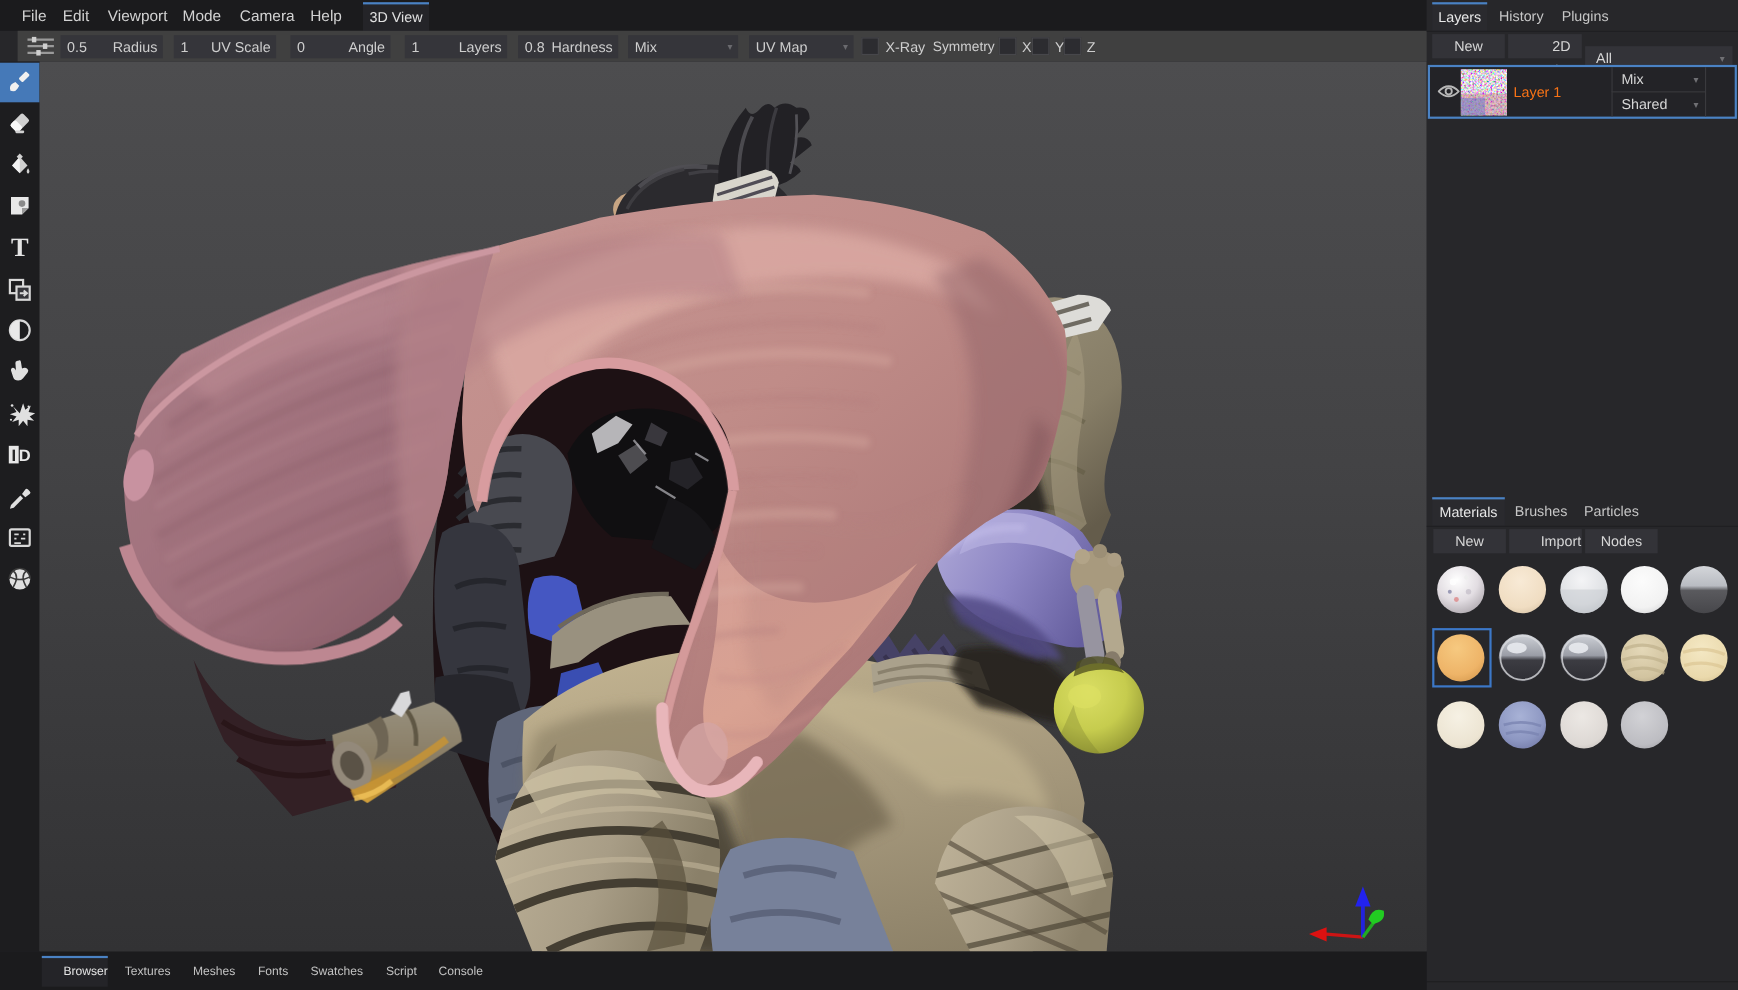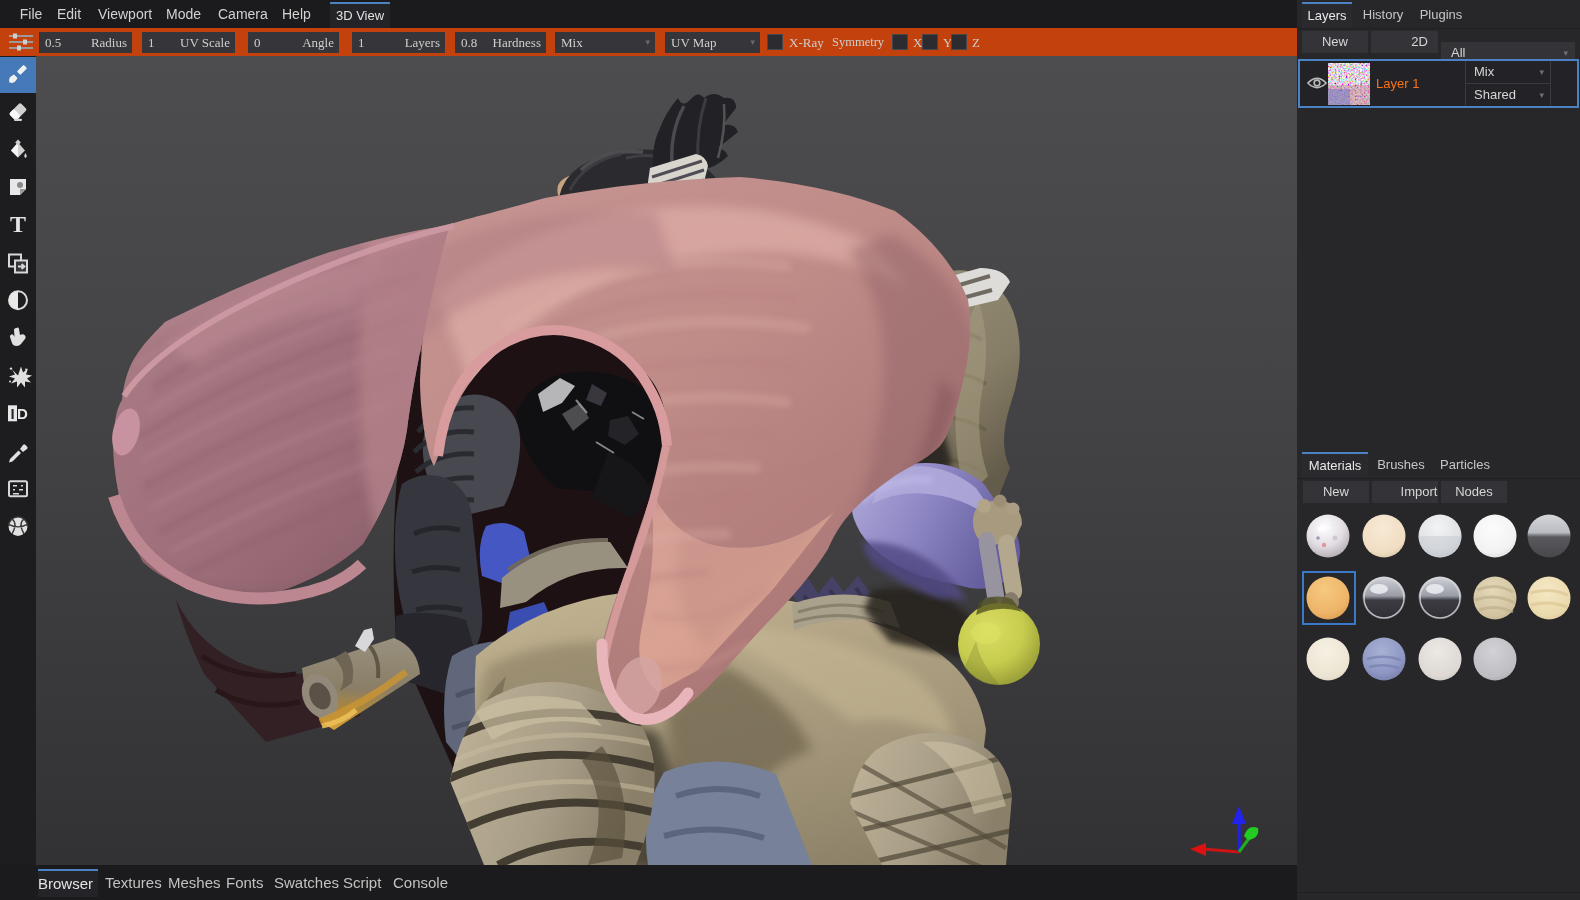--- a/index.html
+++ b/index.html
@@ -6,39 +6,39 @@
 html,body { width:1580px; height:900px; overflow:hidden; background:#27272a;
   font-family:"Liberation Sans", sans-serif; }
 .abs { position:absolute; }
 #stage { position:relative; width:1580px; height:900px; }
 
 #menubar { position:absolute; left:0; top:0; width:1297px; height:28px; background:#1b1b1d; }
 .mitem { position:absolute; top:0; height:28px; line-height:28px; color:#d2d2d2; font-size:14px; text-align:center; }
 #tab3d { position:absolute; left:330px; top:2px; width:60px; height:26px; background:#242428;
   border-top:2px solid #4a82c4; color:#e0e0e0; font-size:13px; text-align:center; line-height:24px; }
 
-#subbar { position:absolute; left:0; top:28px; width:1297px; height:28px; background:#c2410c;font-family:Liberation Serif, serif; }
+#subbar { position:absolute; left:16px; top:28px; width:1297px; height:28px; background:#404040; }
 .ctrl { position:absolute; top:4px; height:21px; background:#35353a; color:#cecece; font-size:13px; line-height:21px; }
 .ctrl .num { position:absolute; left:6px; top:0; }
 .ctrl .lbl { position:absolute; right:5px; top:0; }
 .cbox { position:absolute; top:6px; width:16px; height:16px; background:#2c2c30; border:1px solid #47474b; }
 .clab { position:absolute; top:4px; height:21px; line-height:21px; color:#cecece; font-size:13px; }
 
 #lefttools { position:absolute; left:0; top:56px; width:36px; height:809px; background:#1d1d1f; }
 .tool { position:absolute; left:0; width:36px; height:36px; }
 
 #viewport { position:absolute; left:36px; top:56px; width:1261px; height:809px; background:#3f3f41; }
 
 #rpanel { position:absolute; left:1297px; top:0; width:283px; height:900px; background:#27272a; }
 .rtab { position:absolute; height:26px; line-height:26px; font-size:13px; color:#c6c6c6; text-align:center; }
 .rtabsel { background:#2a2a2e; border-top:2px solid #4a82c4; line-height:23px; color:#e8e8e8; }
 .rbtn { position:absolute; height:22px; background:#333338; color:#d6d6d6; font-size:13px; text-align:center; line-height:22px; }
 
 #bottombar { position:absolute; left:0; top:865px; width:1297px; height:35px; background:#1b1b1d; }
-.btab { position:absolute; top:4px; height:28px; line-height:28px; color:#c2c2c2; font-size:15px; text-align:left; }
+.btab { position:absolute; top:4px; height:28px; line-height:28px; color:#c2c2c2; font-size:11px; text-align:right; }
 </style>
 </head>
 <body>
 <div id="stage">
 
   <div id="menubar">
     <div class="mitem" style="left:16px;width:30px;">File</div>
     <div class="mitem" style="left:54px;width:30px;">Edit</div>
     <div class="mitem" style="left:98px;width:46px;">Viewport</div>
     <div class="mitem" style="left:166px;width:32px;">Mode</div>

